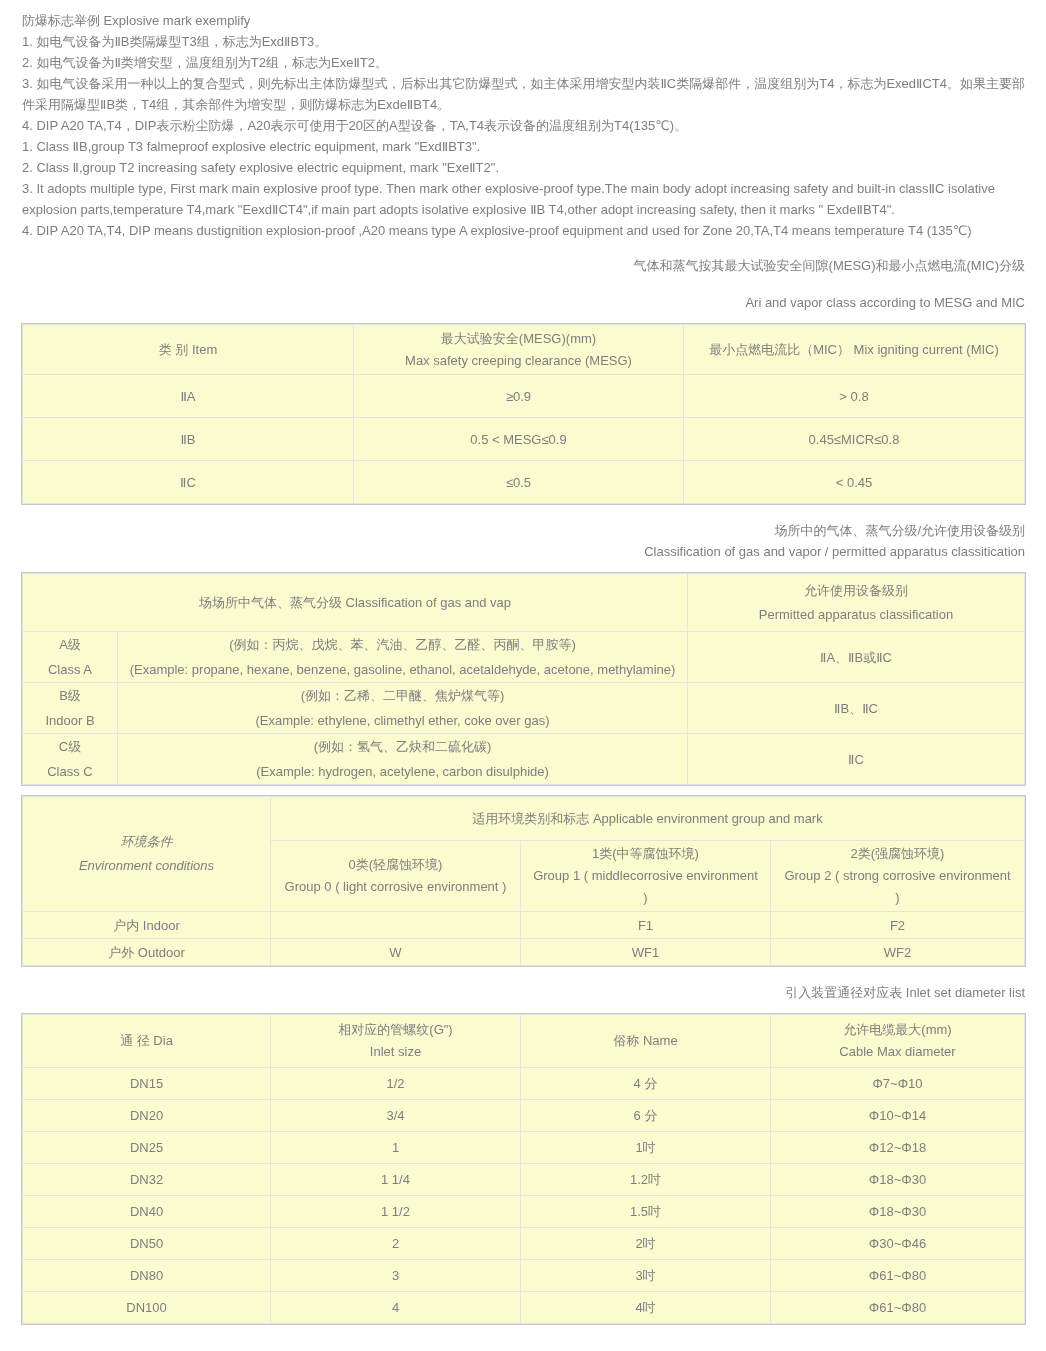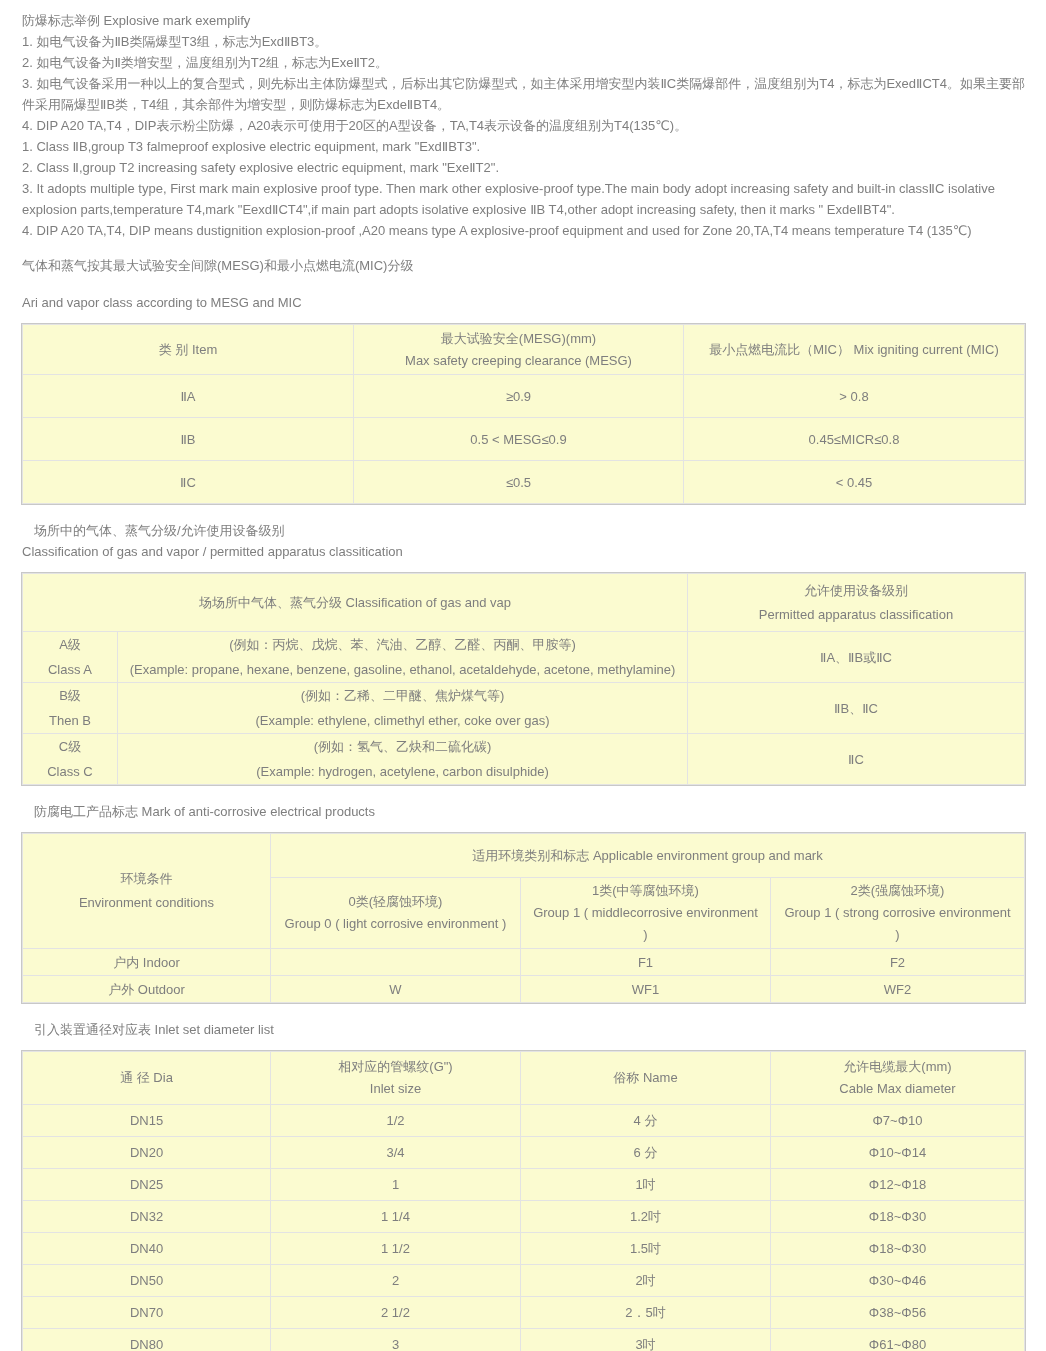--- a/index.html
+++ b/index.html
@@ -6,21 +6,21 @@
   html, body { margin: 0; padding: 0; background: #ffffff; }
   body {
     width: 1046px;
     font-family: "Liberation Sans", "DejaVu Sans", sans-serif;
     color: #7E7E7E;
     -webkit-font-smoothing: antialiased;
   }
   .page { padding: 10px 21px 25px 22px; }
 
   .intro p { margin: 0; font-size: 13px; line-height: 21px; }
-  .sec-title { margin: 14px 0 0 0; font-size: 13px; line-height: 21px; }
+  .sec-title { margin: 14px 0 0 0; font-size: 13px; line-height: 21px; text-align: right; }
   .mt16 { margin-top: 16px; margin-left: 12px; }
 
   table.tbl {
     border-collapse: collapse;
     width: 1003px;
     table-layout: fixed;
     margin-top: 11px;
     box-shadow: 0 0 0 1px #C8C8C8;
   }
   .tbl th, .tbl td {
@@ -41,21 +41,21 @@
   .t1 tbody td { height: 43px; }
 
   
   .t2 thead th { height: 58px; line-height: 24px; }
   .t2 tbody td { height: 50px; line-height: 25px; }
 
   
   .t3 .applicable { height: 44px; }
   .t3 .group-cell { height: 70px; line-height: 22px; padding: 2px 10px; }
   .t3 tbody td.data { height: 27px; }
-  .t3 .env-cell { line-height: 24px; }
+  .t3 .env-cell { line-height: 24px; font-style: italic; }
 
   
   .t4 thead th { height: 53px; line-height: 22px; }
   .t4 tbody td { height: 32px; line-height: 20px; }
 </style>
 </head>
 <body>
 
 <div class="page">
 
@@ -135,21 +135,21 @@
         </td>
         <td>
           <div>(例如：丙烷、戊烷、苯、汽油、乙醇、乙醛、丙酮、甲胺等)</div>
           <div>(Example: propane, hexane, benzene, gasoline, ethanol, acetaldehyde, acetone, methylamine)</div>
         </td>
         <td>ⅡA、ⅡB或ⅡC</td>
       </tr>
       <tr>
         <td>
           <div>B级</div>
-          <div>Then B</div>
+          <div>Indoor B</div>
         </td>
         <td>
           <div>(例如：乙稀、二甲醚、焦炉煤气等)</div>
           <div>(Example: ethylene, climethyl ether, coke over gas)</div>
         </td>
         <td>ⅡB、ⅡC</td>
       </tr>
       <tr>
         <td>
           <div>C级</div>
@@ -157,21 +157,20 @@
         </td>
         <td>
           <div>(例如：氢气、乙炔和二硫化碳)</div>
           <div>(Example: hydrogen, acetylene, carbon disulphide)</div>
         </td>
         <td>ⅡC</td>
       </tr>
     </tbody>
   </table>
 
-  <p class="sec-title mt16">防腐电工产品标志 Mark of anti-corrosive electrical products</p>
 
   <table class="tbl t3">
     <colgroup>
         <col style="width:248px">
         <col style="width:250px">
         <col style="width:250px">
         <col>
       </colgroup>
     <thead>
       <tr>
@@ -185,21 +184,21 @@
         <th class="group-cell">
           <div>0类(轻腐蚀环境)</div>
           <div>Group 0 ( light corrosive environment )</div>
         </th>
         <th class="group-cell">
           <div>1类(中等腐蚀环境)</div>
           <div>Group 1 ( middlecorrosive environment )</div>
         </th>
         <th class="group-cell">
           <div>2类(强腐蚀环境)</div>
-          <div>Group 1 ( strong corrosive environment )</div>
+          <div>Group 2 ( strong corrosive environment )</div>
         </th>
       </tr>
     </thead>
     <tbody>
       <tr>
         <td class="data">户内 Indoor</td>
         <td class="data"></td>
         <td class="data">F1</td>
         <td class="data">F2</td>
       </tr>
@@ -266,26 +265,20 @@
         <td>1.5吋</td>
         <td>Φ18~Φ30</td>
       </tr>
       <tr>
         <td>DN50</td>
         <td>2</td>
         <td>2吋</td>
         <td>Φ30~Φ46</td>
       </tr>
       <tr>
-        <td>DN70</td>
-        <td>2 1/2</td>
-        <td>2．5吋</td>
-        <td>Φ38~Φ56</td>
-      </tr>
-      <tr>
         <td>DN80</td>
         <td>3</td>
         <td>3吋</td>
         <td>Φ61~Φ80</td>
       </tr>
       <tr>
         <td>DN100</td>
         <td>4</td>
         <td>4吋</td>
         <td>Φ61~Φ80</td>

